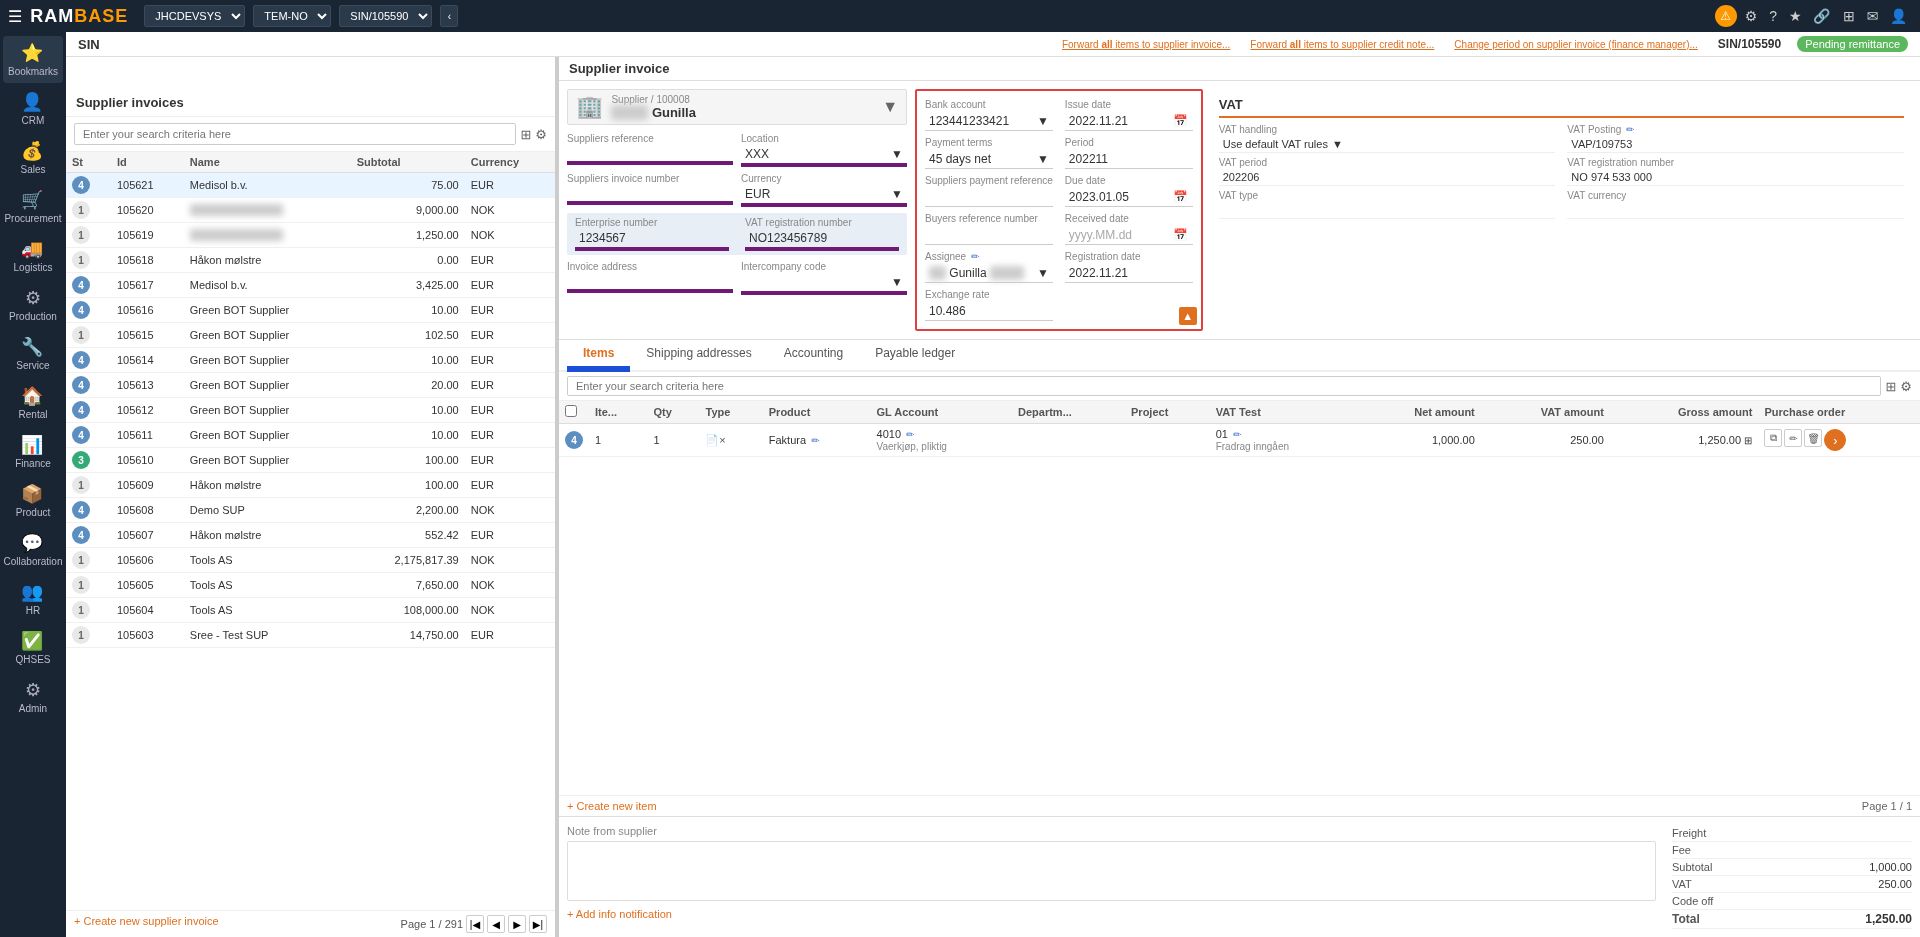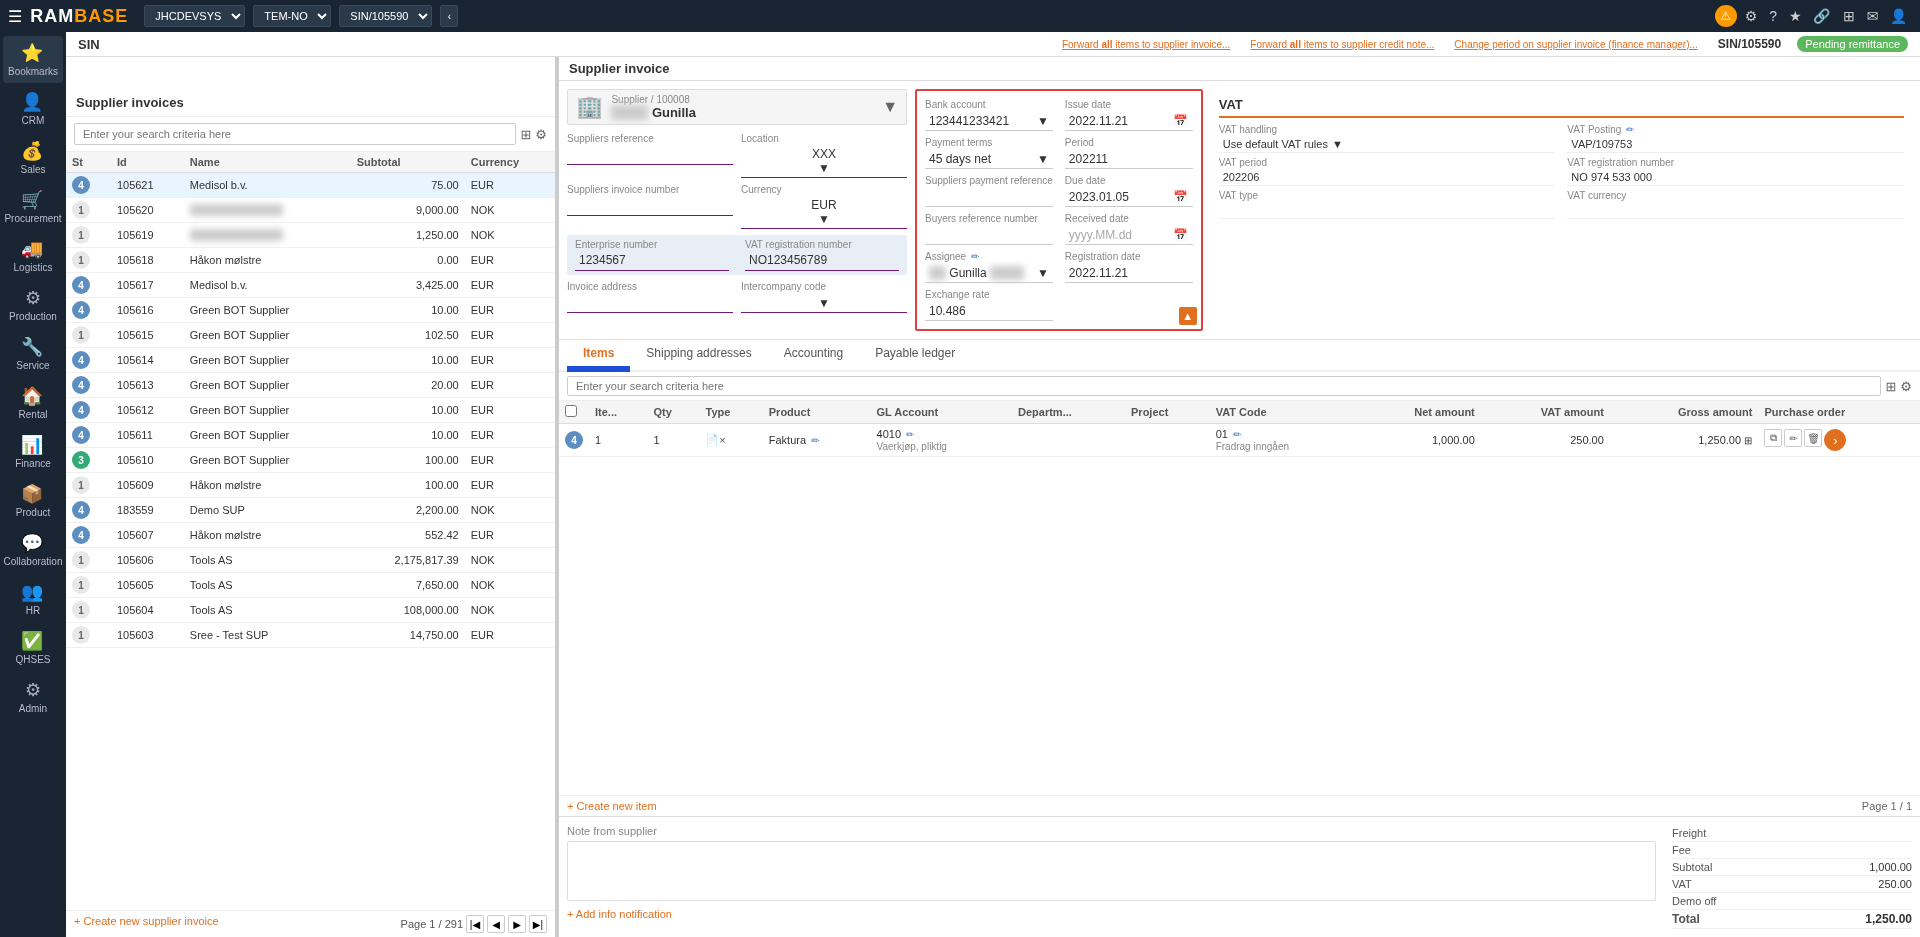--- a/index.html
+++ b/index.html
@@ -130,22 +130,22 @@
     .supplier-icon { font-size: 22px; color: #555; }
     .supplier-name-area { flex: 1; }
     .supplier-sub { font-size: 10px; color: #888; }
     .supplier-name { font-size: 13px; font-weight: bold; color: #333; }
     .supplier-dropdown { background: none; border: none; cursor: pointer; font-size: 16px; color: #666; }
 
     .form-row { display: flex; gap: 8px; margin-bottom: 6px; }
     .form-field { flex: 1; }
     .form-label { font-size: 10px; color: #888; margin-bottom: 1px; }
     .form-value {
-      border-bottom: 1px solid #701a75; padding: 2px 4px; font-size: 12px;
-      color: #333; min-height: 20px; background: transparent; flex-direction: column;
+      border-bottom: 4px solid #701a75; padding: 2px 4px; font-size: 12px;
+      color: #333; min-height: 20px; background: transparent;
     }
 
     .enterprise-block { background: #e8eef5; padding: 4px 8px; border-radius: 2px; margin-bottom: 6px; }
     .enterprise-row { display: flex; gap: 16px; }
     .enterprise-field { flex: 1; }
 
     
     .inv-bank-panel {
       border: 2px solid #e04040; background: #fff; padding: 8px;
       border-radius: 2px; position: relative;
@@ -448,21 +448,21 @@
     </tr>
                 <tr>
       <td><span class="status-dot status-1">1</span></td>
       <td>105609</td>
       <td>Håkon mølstre</td>
       <td class="text-right">100.00</td>
       <td>EUR</td>
     </tr>
                 <tr>
       <td><span class="status-dot status-4">4</span></td>
-      <td>183559</td>
+      <td>105608</td>
       <td>Demo SUP</td>
       <td class="text-right">2,200.00</td>
       <td>NOK</td>
     </tr>
                 <tr>
       <td><span class="status-dot status-4">4</span></td>
       <td>105607</td>
       <td>Håkon mølstre</td>
       <td class="text-right">552.42</td>
       <td>EUR</td>
@@ -735,21 +735,21 @@
               <thead>
                 <tr>
                   <th class="checkbox-cell"><input type="checkbox" style=""></th>
                   <th>Ite...</th>
                   <th>Qty</th>
                   <th>Type</th>
                   <th>Product</th>
                   <th>GL Account</th>
                   <th>Departm...</th>
                   <th>Project</th>
-                  <th>VAT Code</th>
+                  <th>VAT Test</th>
                   <th class="text-right">Net amount</th>
                   <th class="text-right">VAT amount</th>
                   <th class="text-right">Gross amount</th>
                   <th>Purchase order</th>
                 </tr>
               </thead>
               <tbody>
                 <tr>
                   <td class="checkbox-cell">
                     <span class="status-dot status-4">4</span>
@@ -811,21 +811,21 @@
               </div>
               <div class="total-row">
                 <span class="total-label">Subtotal</span>
                 <span class="total-value">1,000.00</span>
               </div>
               <div class="total-row">
                 <span class="total-label">VAT</span>
                 <span class="total-value">250.00</span>
               </div>
               <div class="total-row">
-                <span class="total-label">Demo off</span>
+                <span class="total-label">Code off</span>
                 <span class="total-value"></span>
               </div>
               <div class="total-row bold">
                 <span class="total-label">Total</span>
                 <span class="total-value">1,250.00</span>
               </div>
             </div>
           </div>
         </div>
       </div>

